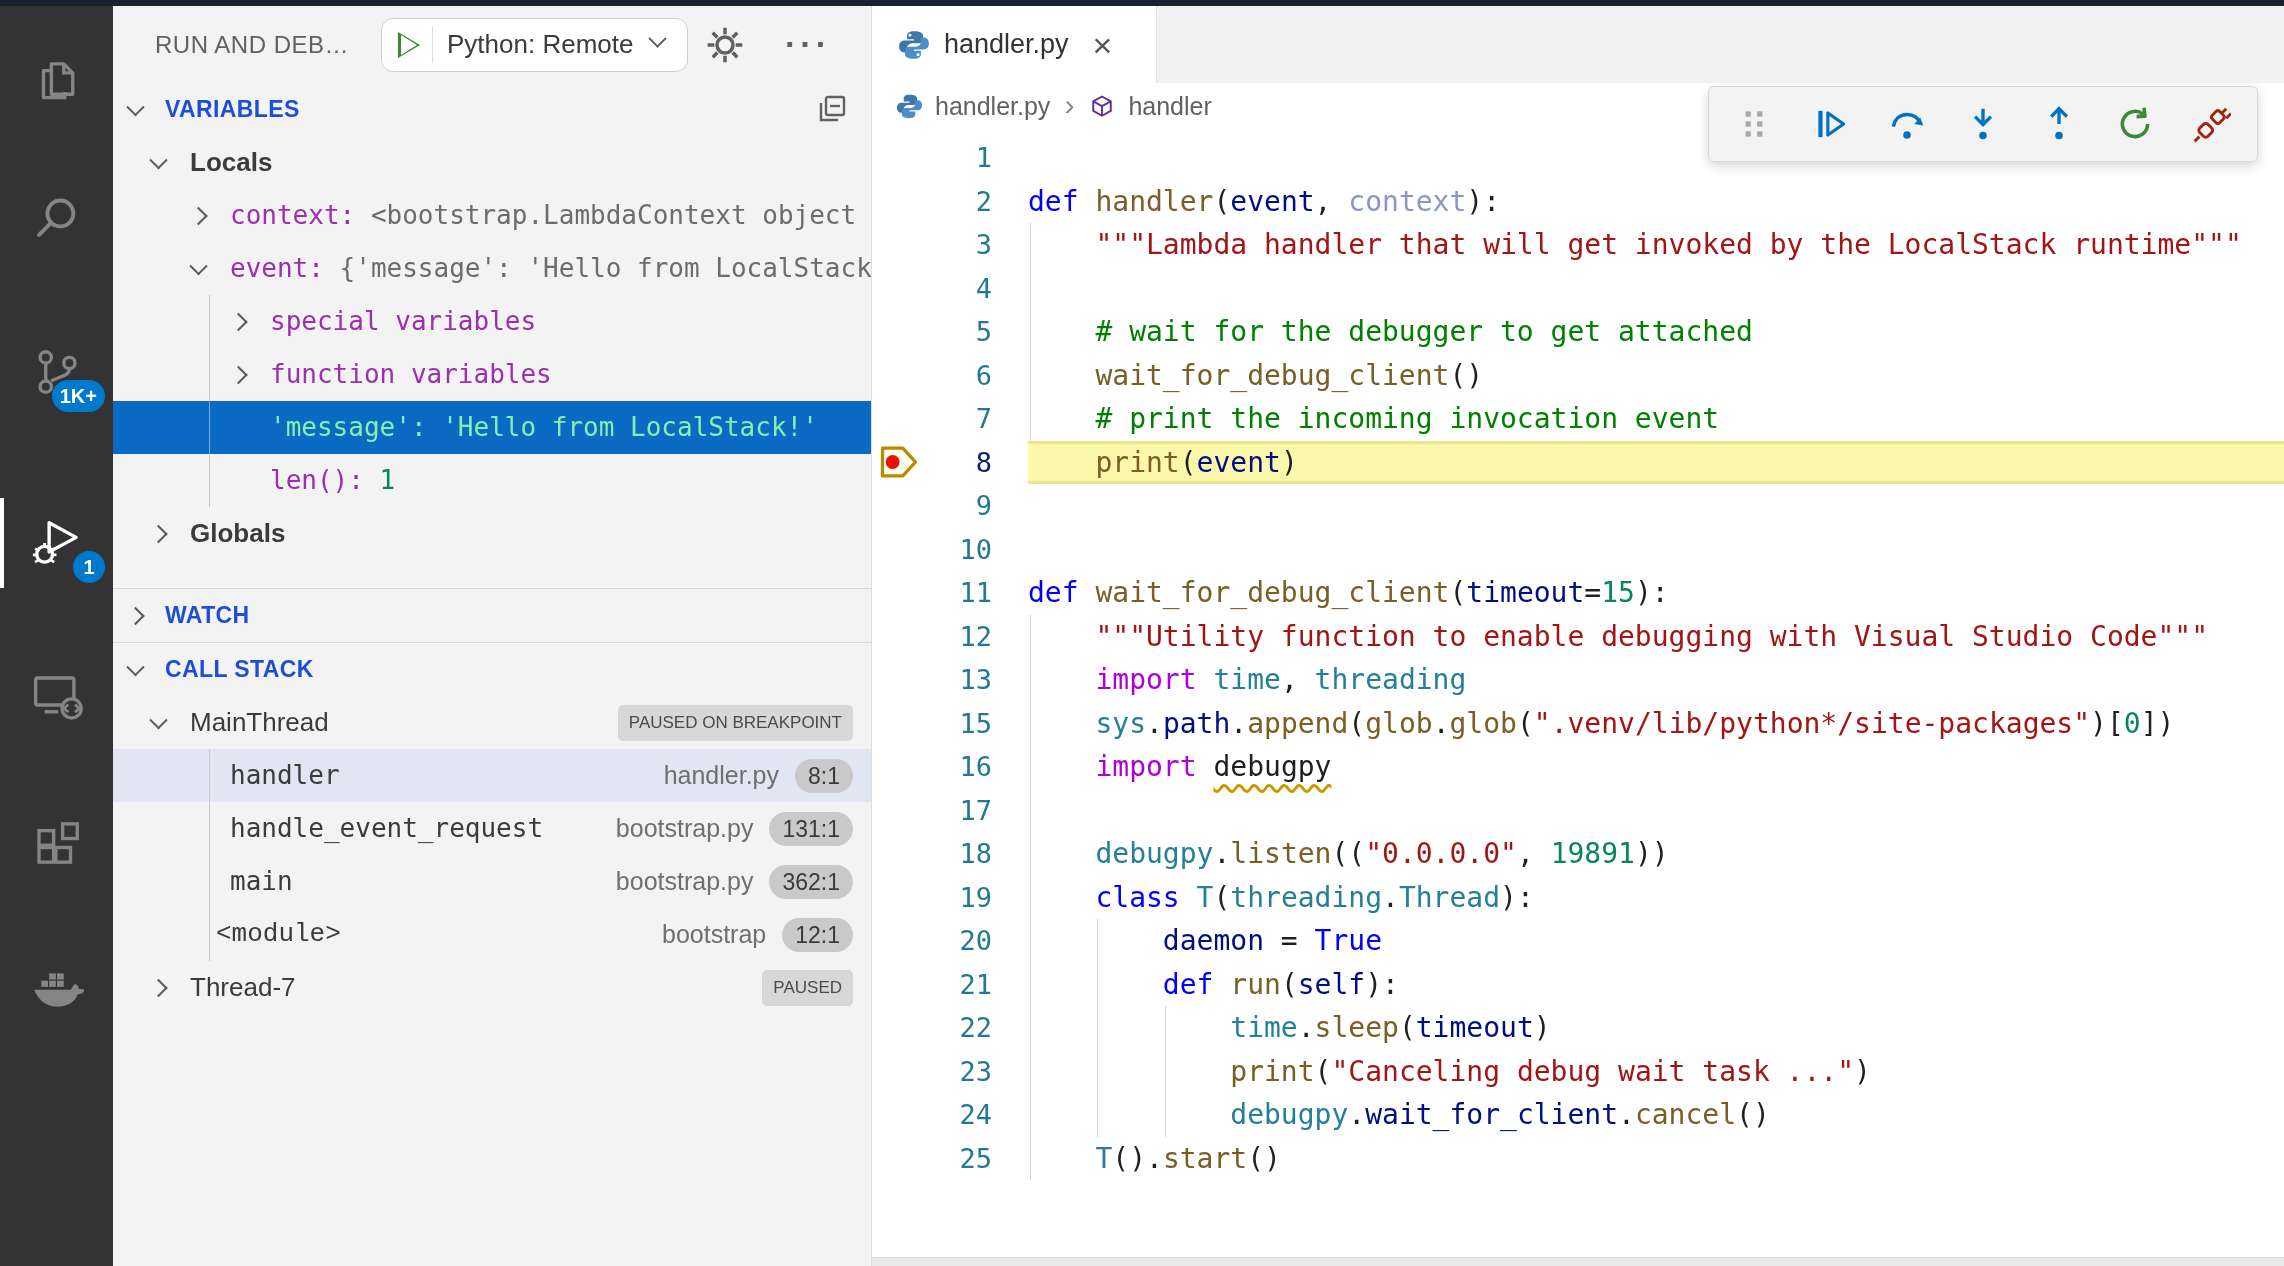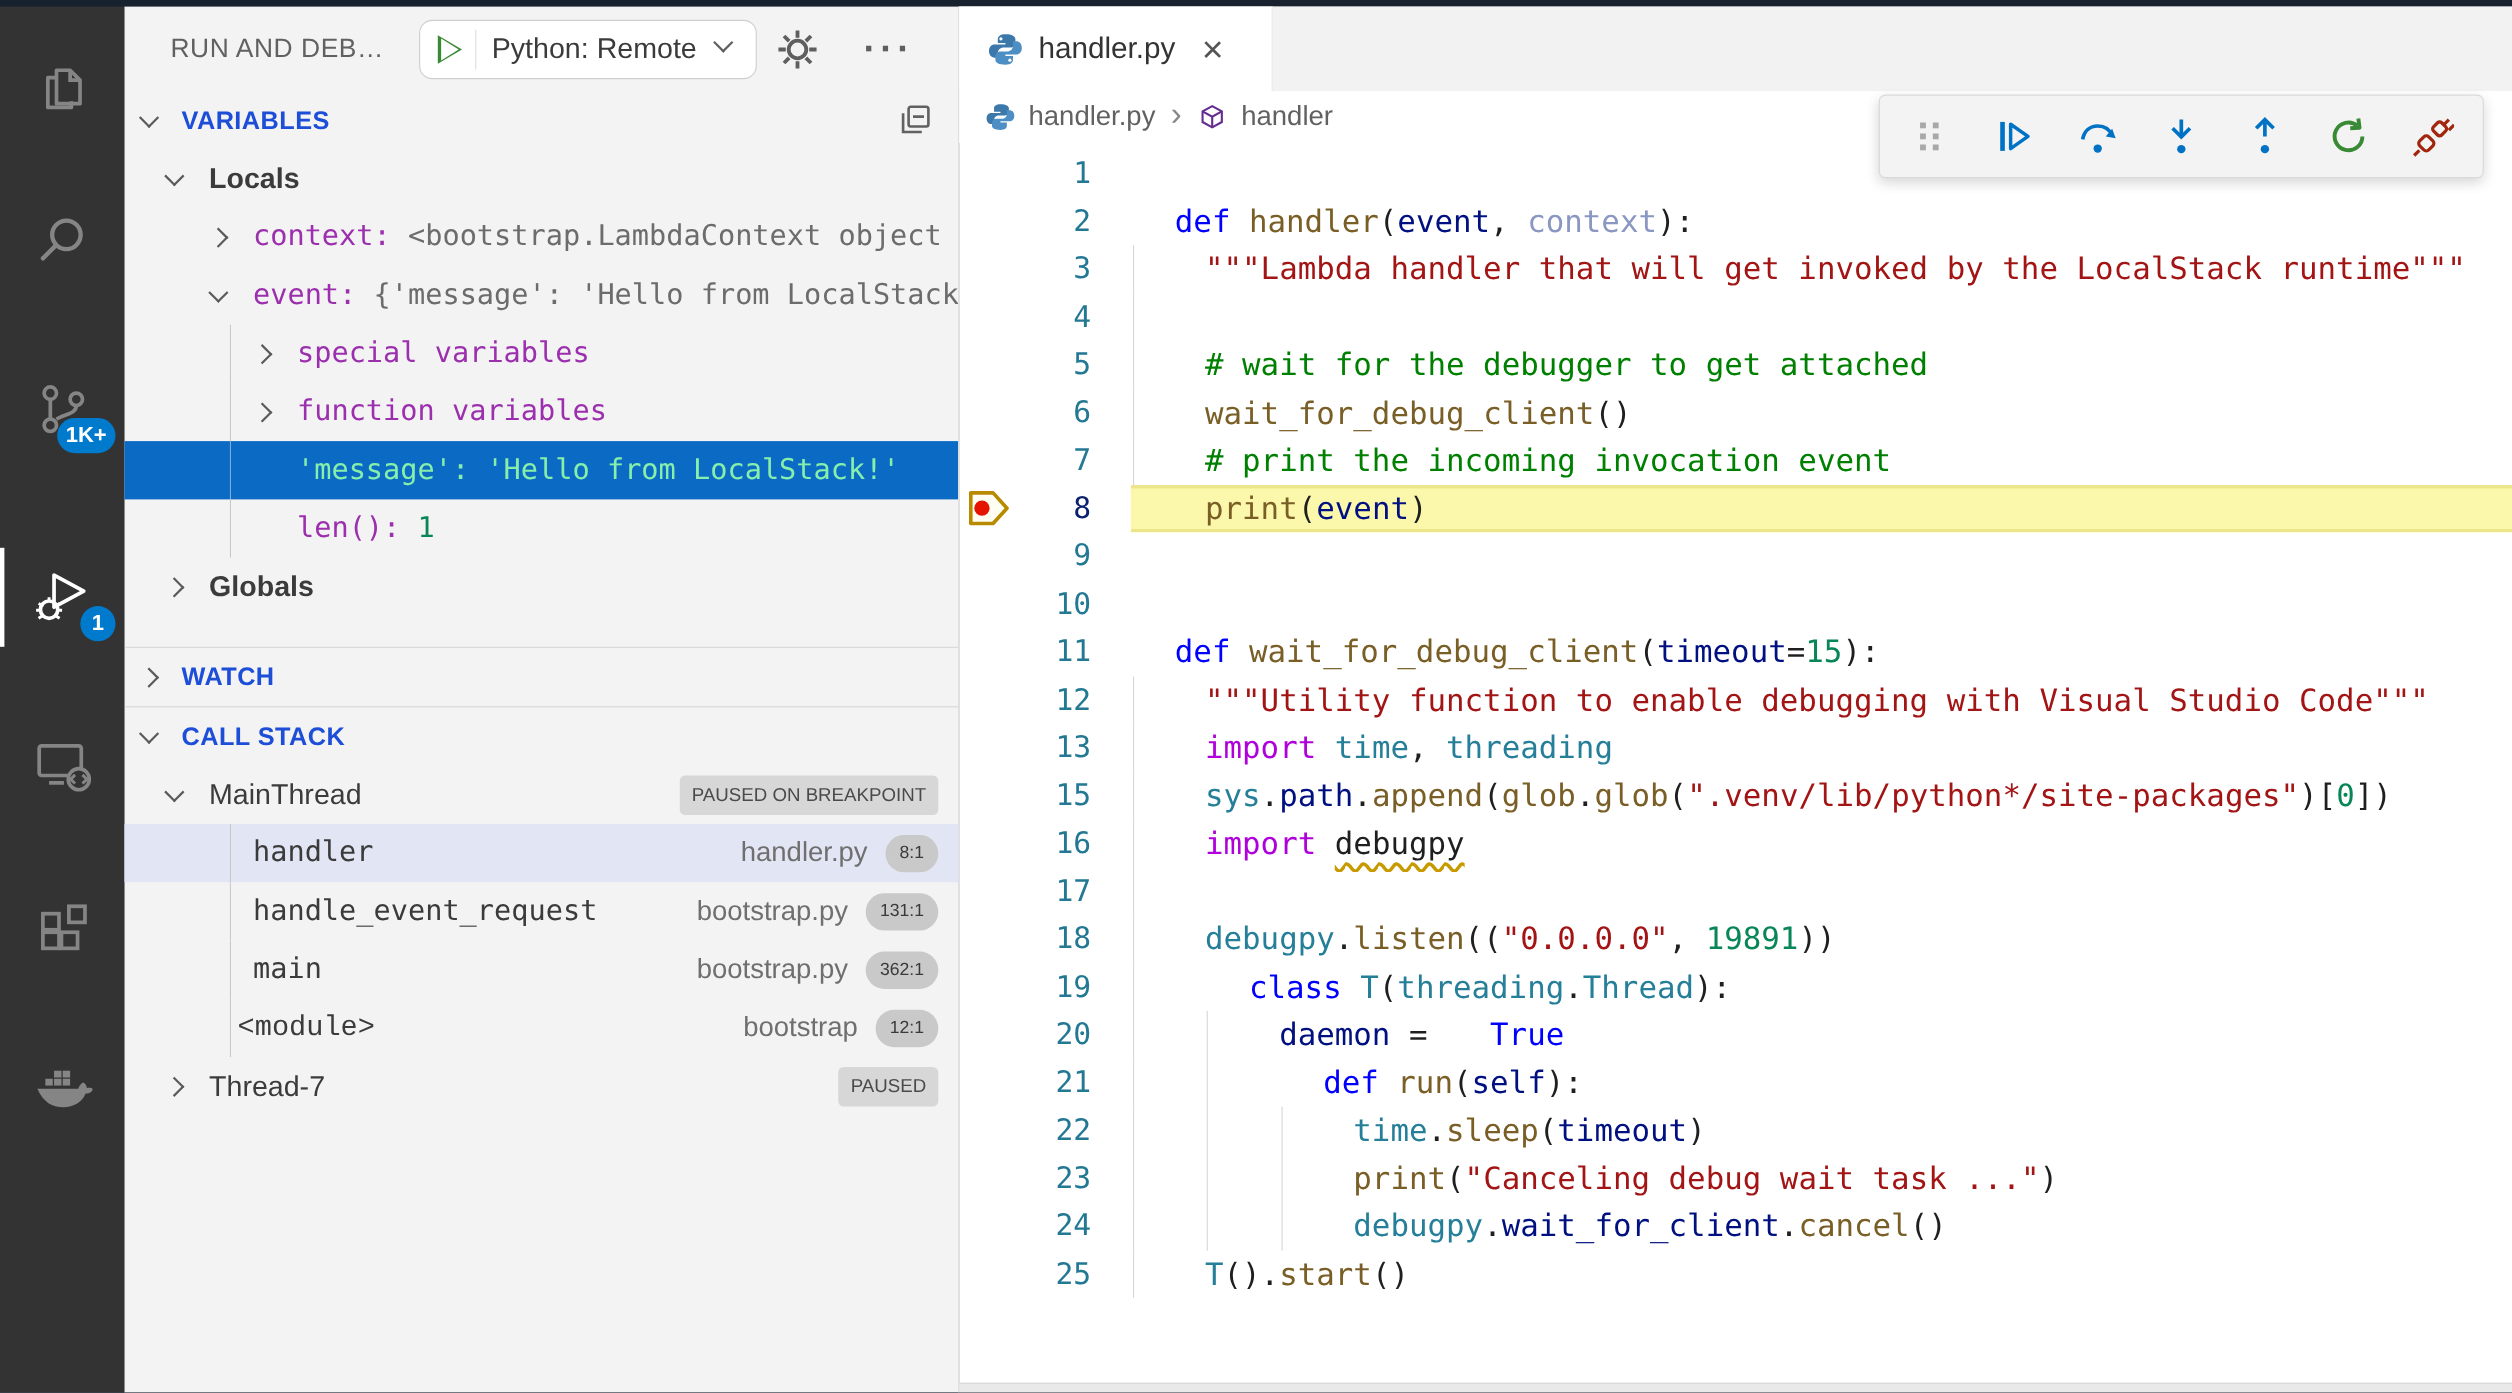--- a/index.html
+++ b/index.html
@@ -52,42 +52,42 @@
   .vguide{position:absolute;top:0;bottom:0;width:1px;background:#c9c9c9;}
   .t-vn{color:#9b2fae;}
   .t-vv{color:#6c6c6c;}
   .t-vg{color:#098658;}
   .t-wh{color:#86efac;}
   .t-sc{font-family:"Liberation Sans",sans-serif;font-weight:bold;color:#3b3b3b;}
   .t-fn{color:#3b3b3b;}
   .t-th{font-family:"Liberation Sans",sans-serif;color:#3b3b3b;}
   .cs-right{position:absolute;right:18px;top:0;height:100%;display:flex;align-items:center;gap:16px;}
   .t-file{font-family:"Liberation Sans",sans-serif;font-size:25px;color:#6f6f6f;}
-  .pill{background:#c9c9c9;color:#3a3a3a;border-radius:18px;padding:3px 13px;font-size:16px;font-family:"Liberation Sans",sans-serif;line-height:28px;}
+  .pill{background:#c9c9c9;color:#3a3a3a;border-radius:18px;padding:3px 13px;font-size:23px;font-family:"Liberation Sans",sans-serif;line-height:28px;}
   .badge-rect{background:#d7d7d7;color:#4a4a4a;border-radius:5px;padding:5px 11px;font-size:17px;font-family:"Liberation Sans",sans-serif;line-height:26px;}
   .sect-sep{height:1px;background:#d8d8d8;flex:none;}
   .gap{height:28px;flex:none;}
   
   .editor{flex:1;display:flex;flex-direction:column;position:relative;min-width:0;background:#ffffff;}
   .tabbar{height:77px;background:#f2f2f2;flex:none;display:flex;}
   .tab{width:285px;background:#ffffff;border-right:1px solid #e5e5e5;display:flex;align-items:center;padding-left:26px;gap:14px;}
   .tab-label{font-size:27px;color:#333333;}
   .tab-close{font-size:34px;color:#555;margin-left:10px;line-height:1;}
   .breadcrumbs{height:47px;background:#ffffff;flex:none;display:flex;align-items:center;padding-left:24px;gap:12px;font-size:25px;color:#616161;}
   .bc-sep{font-size:30px;color:#888;margin:0 2px 4px 2px;}
   .code-wrap{flex:1;position:relative;overflow:hidden;padding-top:6px;}
   .cl{display:flex;height:43.5px;font-family:"DejaVu Sans Mono",monospace;font-size:28px;line-height:43.5px;}
   .glyph{width:56px;flex:none;position:relative;}
   .glyph svg{position:absolute;left:4px;top:50%;transform:translateY(-50%);width:46px;height:38px;}
   .lnum{width:64px;flex:none;text-align:right;color:#237893;font-size:27px;}
   .cl.cur .lnum{color:#0b216f;}
   .lcontent{flex:1;margin-left:36px;position:relative;white-space:pre;color:#1f1f1f;}
   .cl.cur .lcontent{background:#fbf8ac;box-shadow:inset 0 3px 0 rgba(200,190,60,.30),inset 0 -3px 0 rgba(200,190,60,.30);}
   .iguide{position:absolute;top:0;bottom:0;width:1px;background:#d6d6d6;}
-  .tk-kw{color:#0000ff;margin-left:40px;}.tk-ctl{color:#af00db;}.tk-fn{color:#795e26;}.tk-var{color:#001080;}
+  .tk-kw{color:#0000ff;}.tk-ctl{color:#af00db;}.tk-fn{color:#795e26;}.tk-var{color:#001080;}
   .tk-fade{color:#8a97c2;}.tk-str{color:#a31515;}.tk-com{color:#008000;}.tk-num{color:#098658;}
   .tk-mod{color:#267f99;}.tk-pl{color:#1f1f1f;}
   .tk-sq{color:#1f1f1f;text-decoration:underline;text-decoration-style:wavy;text-decoration-color:#c79a00;
          text-decoration-thickness:2.5px;text-underline-offset:8px;}
   .bottom-band{position:absolute;left:0;right:0;bottom:0;height:9px;background:#e9e9e9;border-top:1px solid #d8d8d8;}
   
   .dbg-toolbar{position:absolute;top:80px;right:26px;height:76px;background:#f3f3f3;border:1px solid #d9d9d9;border-radius:6px;
                box-shadow:0 4px 12px rgba(0,0,0,.16);display:flex;align-items:center;gap:36px;padding:0 26px;z-index:5;}
   .dbg-btn{width:40px;height:40px;display:flex;align-items:center;justify-content:center;cursor:pointer;}
   .dbg-btn svg{width:40px;height:40px;}

